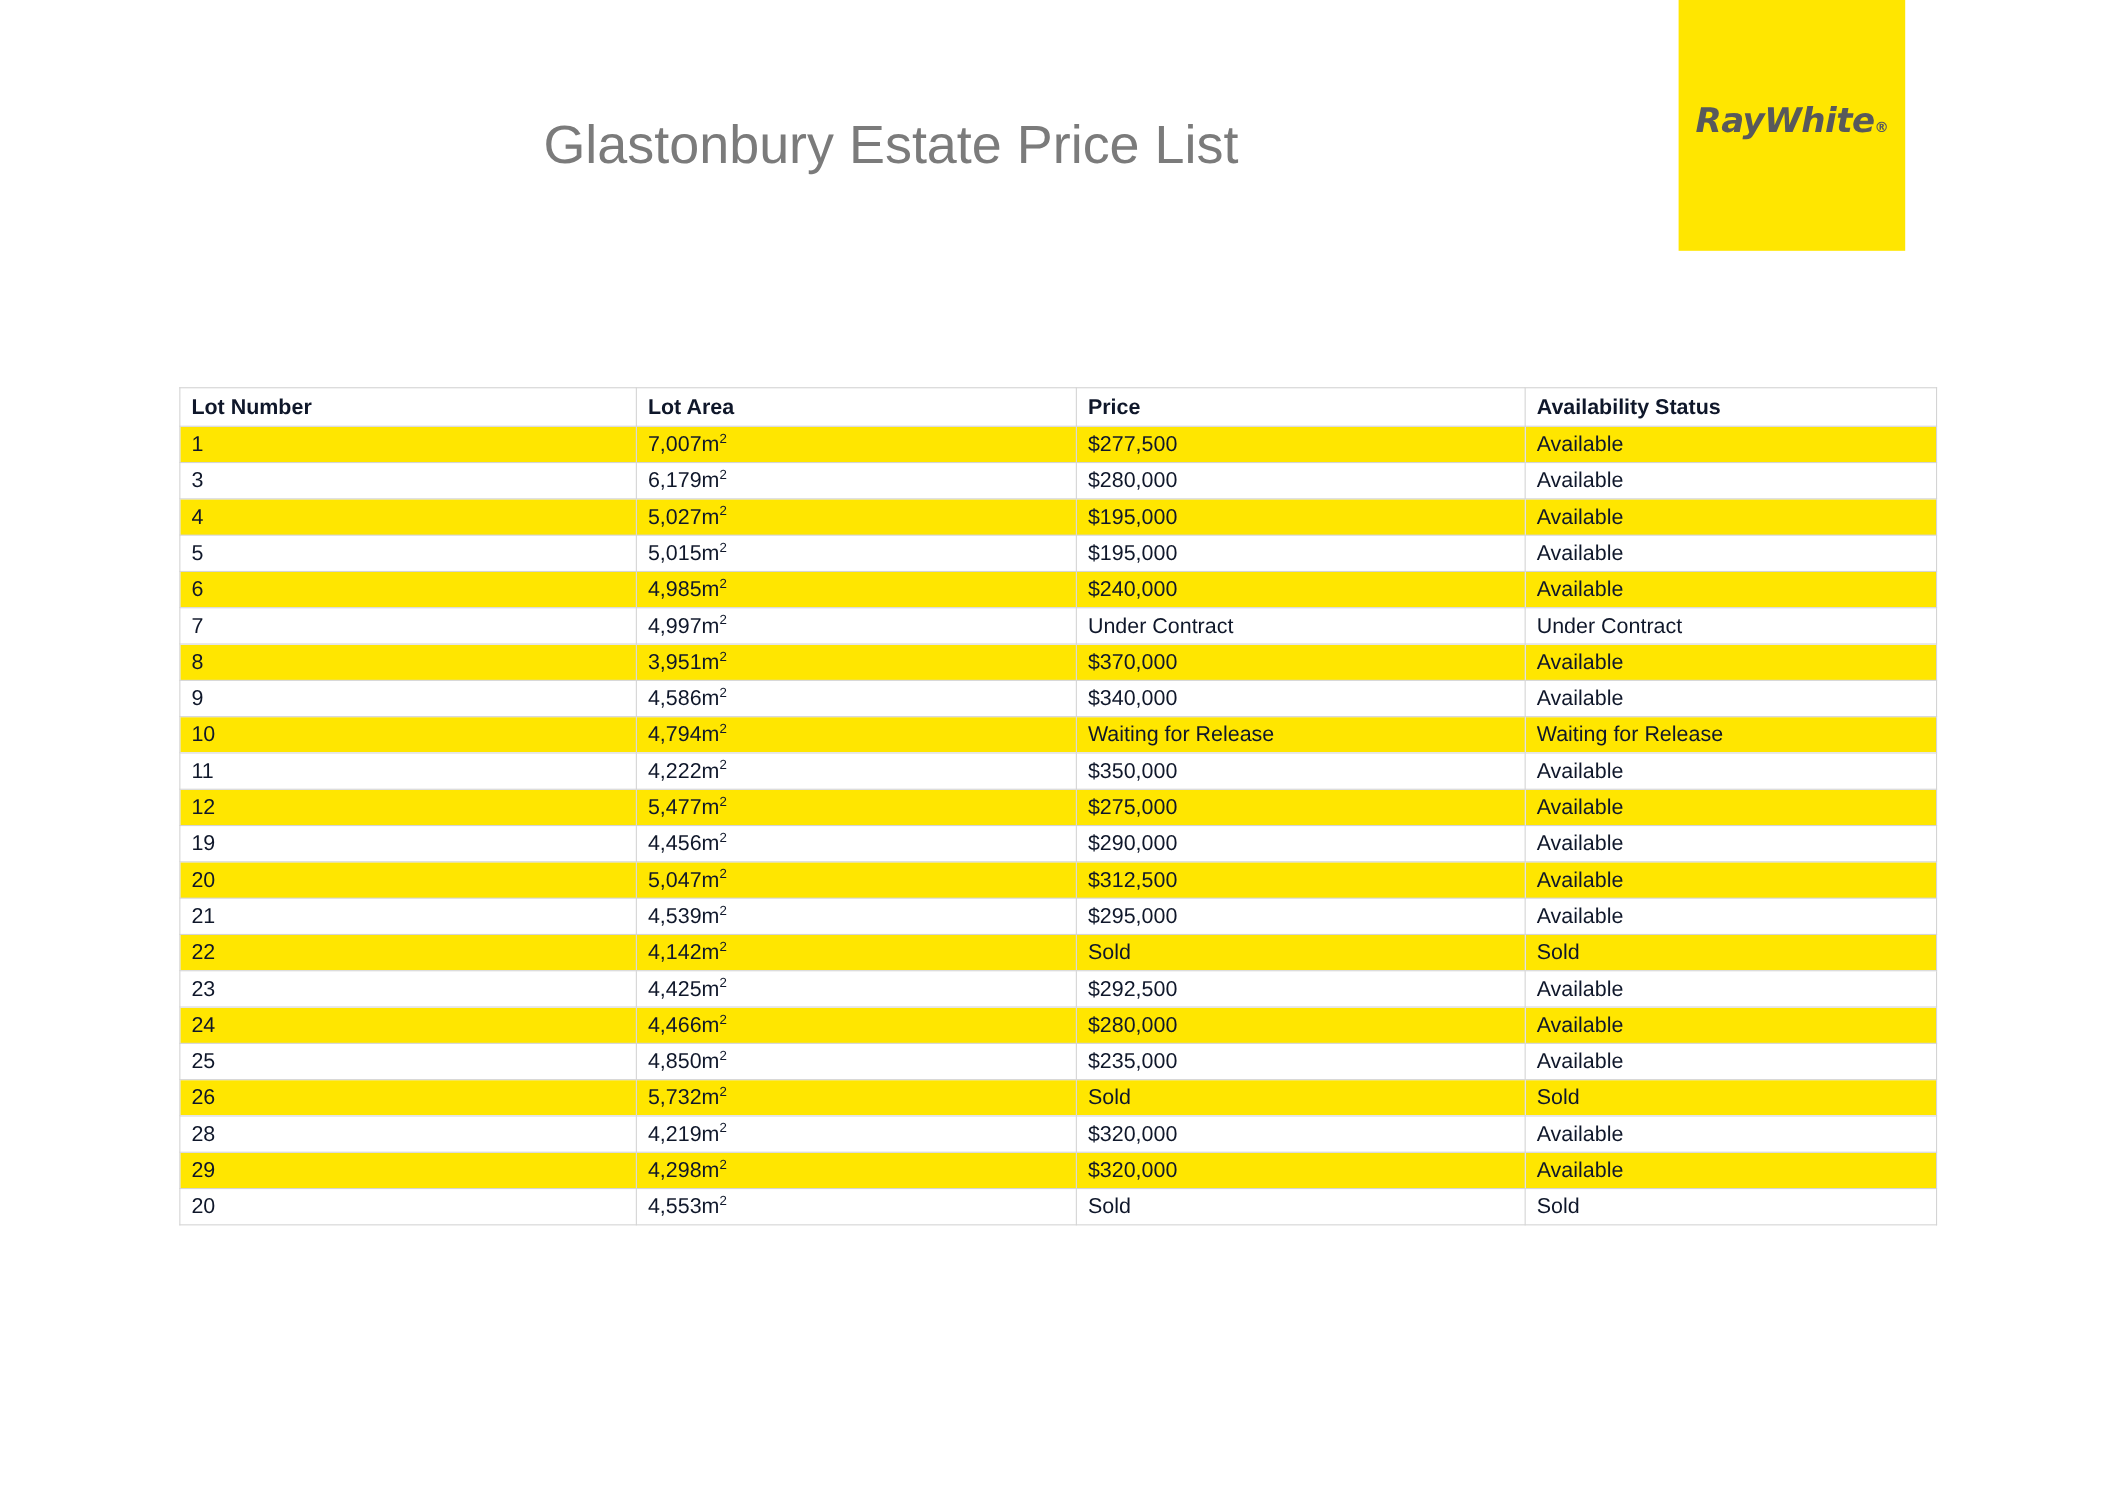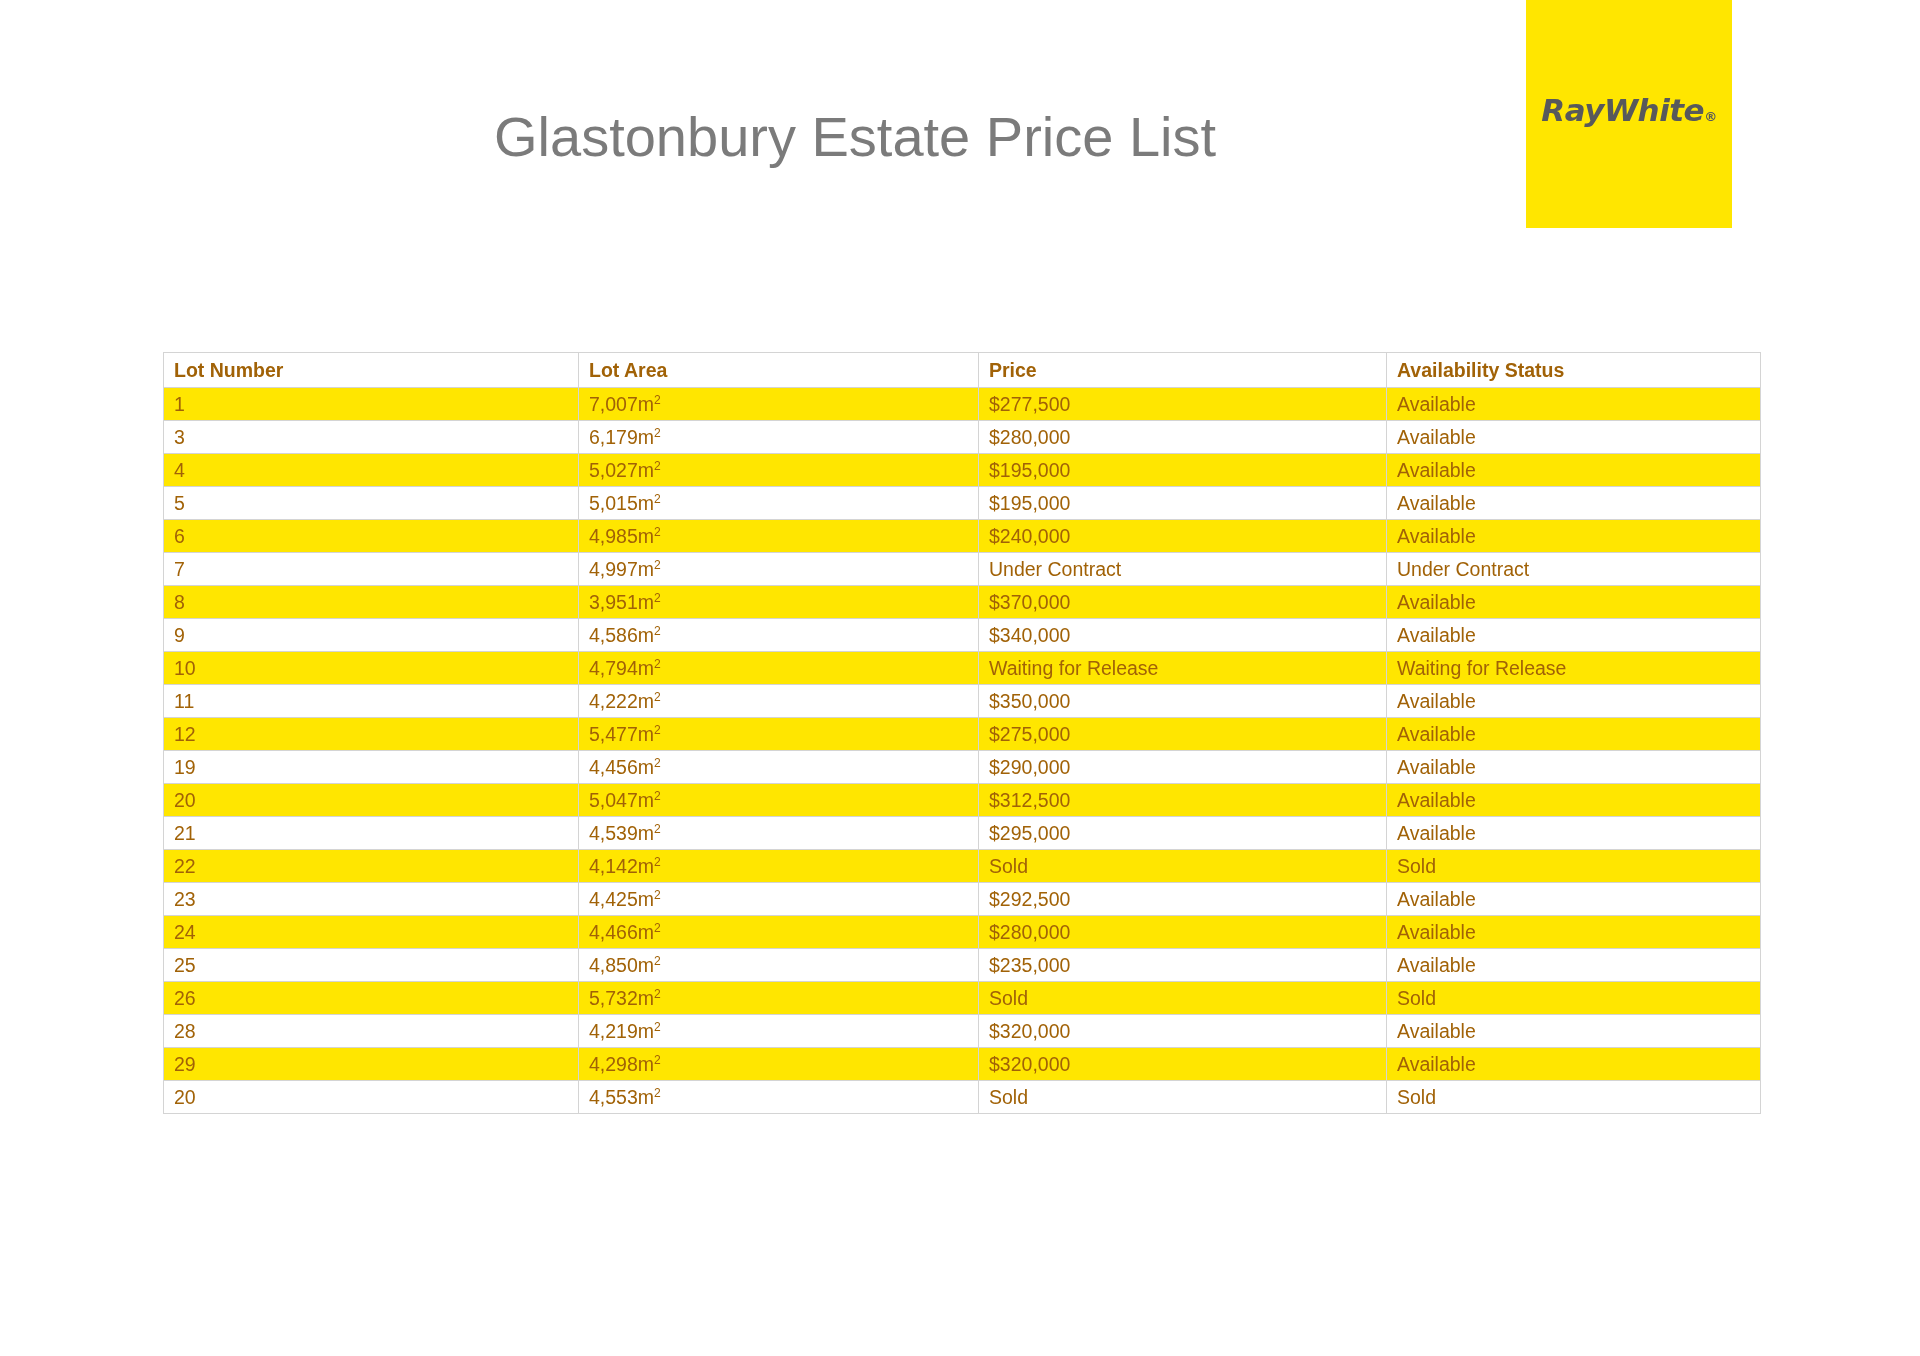--- a/index.html
+++ b/index.html
@@ -42,33 +42,33 @@
   }
   .brand-logo .reg {
     font-size: 13px;
     vertical-align: baseline;
     font-style: normal;
   }
   .page-title {
     position: absolute;
     top: 104px;
     left: 494px;
-    font-size: 56px;
+    font-size: 49px;
     color: #7b7b7b;
     font-weight: normal;
     white-space: nowrap;
   }
   table.price-table {
     position: absolute;
     top: 352px;
     left: 163px;
     width: 1597px;
     border-collapse: collapse;
     font-size: 19.5px;
-    color: #a16207;
+    color: #0f172a;
     table-layout: fixed;
   }
   table.price-table td, table.price-table th {
     border: 1px solid #d4d4d4;
     padding: 4px 10px;
     text-align: left;
     vertical-align: middle;
     height: 24px;
     line-height: 1.15;
     font-weight: normal;

